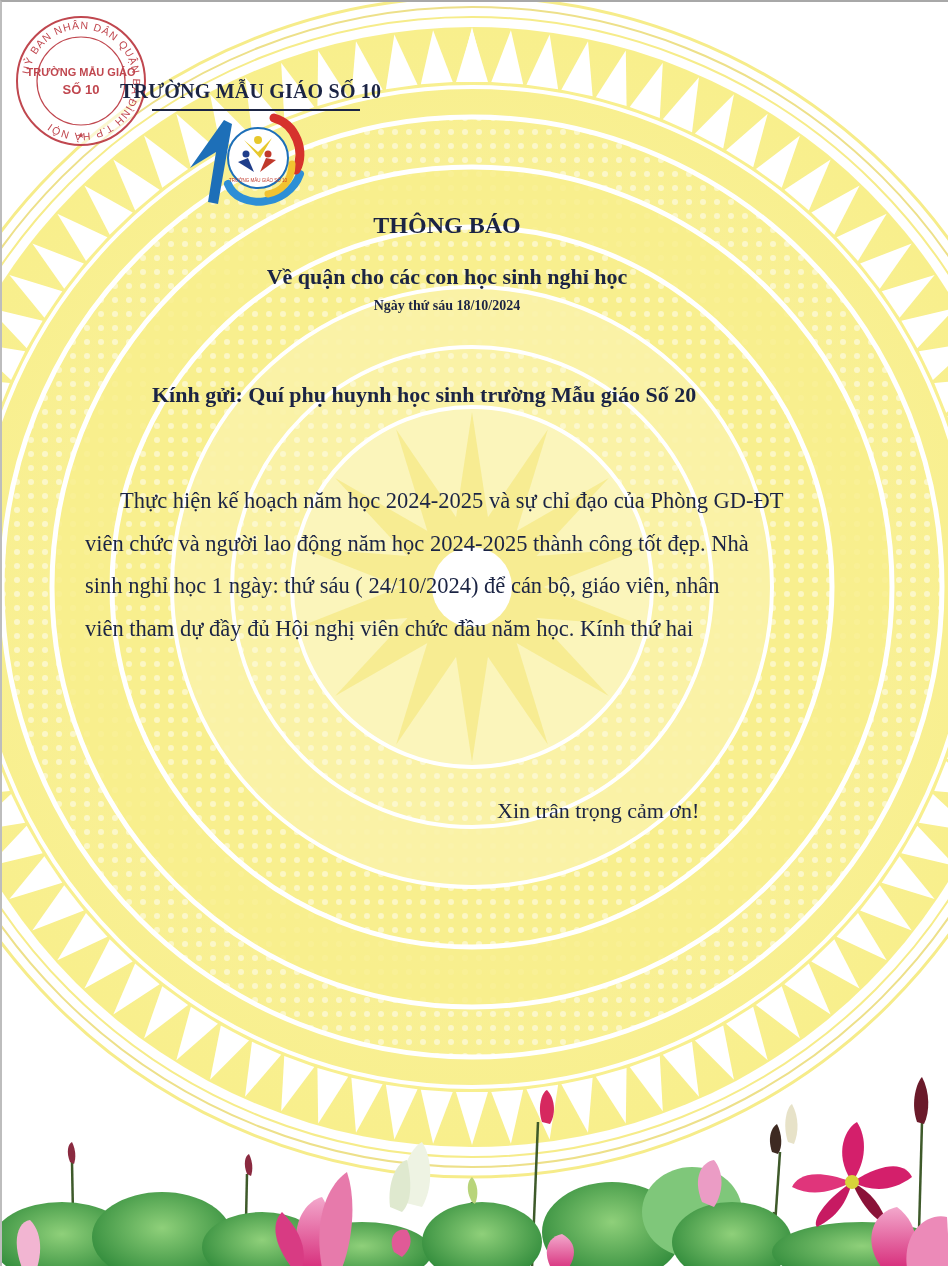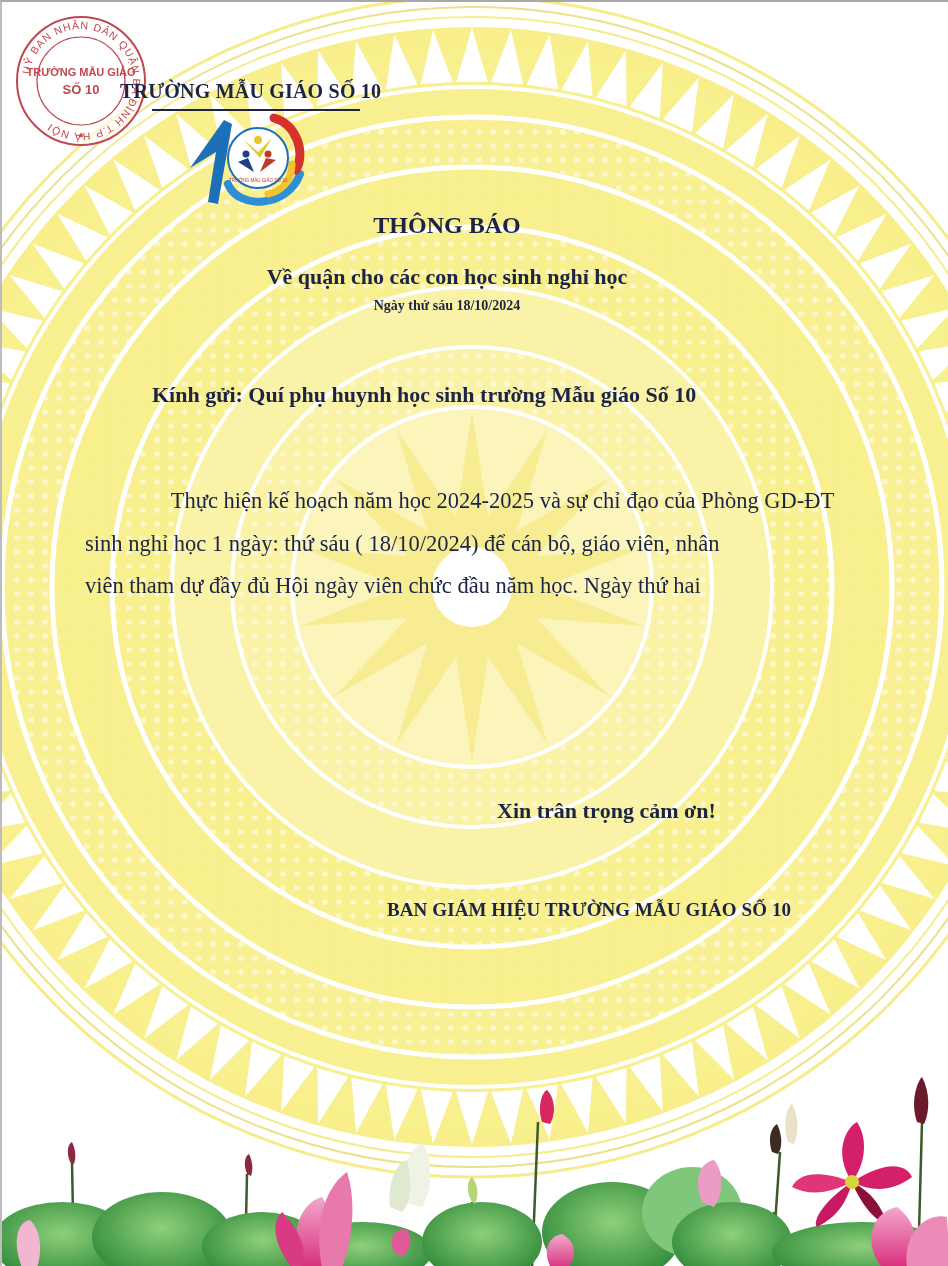--- a/index.html
+++ b/index.html
@@ -19,23 +19,23 @@
 
   .title { position: absolute; left: 0; width: 890px; text-align: center; font-weight: bold; color: #1b2444; }
   .t-main { top: 210px; font-size: 24px; }
   .t-sub1 { top: 262px; font-size: 22px; }
   .t-sub2 { top: 296px; font-size: 14px; }
 
   .salutation { position: absolute; left: 150px; top: 380px; font-weight: bold; font-size: 22px; color: #1b2444; white-space: nowrap; }
 
   .body-text { position: absolute; left: 83px; top: 478px; width: 800px; font-size: 22.5px; line-height: 42.6px; color: #1b2444; }
   .body-text .line { display: block; white-space: nowrap; }
-  .body-text .indent { padding-left: 35px; text-align: center; }
-
-  .thanks { position: absolute; left: 495px; top: 796px; font-weight: bold; font-size: 22px; white-space: nowrap; }
+  .body-text .indent { padding-left: 35px; }
+
+  .thanks { position: absolute; left: 495px; top: 796px; font-weight: normal; font-size: 22px; white-space: nowrap; }
   .signature { position: absolute; left: 385px; top: 897px; font-weight: bold; font-size: 19px; white-space: nowrap; letter-spacing: 0.1px; }
 
   .lotus { position: absolute; left: 0; top: 1060px; width: 948px; height: 206px; }
 </style>
 </head>
 <body>
 
 <div class="page">
 
   <svg class="drum" viewBox="0 0 948 1266" xmlns="http://www.w3.org/2000/svg">
@@ -214,30 +214,30 @@
     <path d="M50,50 L60,46 L66,60 Z" fill="#1f3d8a"></path>
     <circle cx="80" cy="42" r="3.5" fill="#c0392b"></circle>
     <path d="M88,48 L78,46 L72,60 Z" fill="#c0392b"></path>
     <text x="70" y="70" text-anchor="middle" font-family="Liberation Sans, sans-serif" font-size="4.5" fill="#c0392b">TRƯỜNG MẪU GIÁO SỐ 10</text>
   </svg>
 
   <div class="title t-main">THÔNG BÁO</div>
   <div class="title t-sub1">Về quận cho các con học sinh nghỉ học</div>
   <div class="title t-sub2">Ngày thứ sáu 18/10/2024</div>
 
-  <div class="salutation">Kính gửi: Quí phụ huynh học sinh trường Mẫu giáo Số 10</div>
+  <div class="salutation">Kính gửi: Quí phụ huynh học sinh trường Mẫu giáo Số 20</div>
 
   <div class="body-text">
     <span class="line indent">Thực hiện kế hoạch năm học 2024-2025 và sự chỉ đạo của Phòng GD-ĐT</span>
-    <span class="line">sinh nghỉ học 1 ngày: thứ sáu ( 18/10/2024) để cán bộ, giáo viên, nhân</span>
-    <span class="line">viên tham dự đầy đủ Hội ngày viên chức đầu năm học.  Ngày thứ hai</span>
+    <span class="line">viên chức và người lao động năm học 2024-2025 thành công tốt đẹp. Nhà</span>
+    <span class="line">sinh nghỉ học 1 ngày: thứ sáu ( 24/10/2024) để cán bộ, giáo viên, nhân</span>
+    <span class="line">viên tham dự đầy đủ Hội nghị viên chức đầu năm học.  Kính thứ hai</span>
   </div>
 
   <div class="thanks">Xin trân trọng cảm ơn!</div>
-  <div class="signature">BAN GIÁM HIỆU TRƯỜNG MẪU GIÁO SỐ 10</div>
 
   <svg class="lotus" viewBox="0 0 948 206" preserveAspectRatio="none">
     <defs>
       <radialGradient id="leaf" cx="50%" cy="40%" r="60%">
         <stop offset="0%" stop-color="#8fd07a"></stop>
         <stop offset="100%" stop-color="#2f8a3a"></stop>
       </radialGradient>
       <linearGradient id="pink" x1="0" y1="0" x2="0" y2="1">
         <stop offset="0%" stop-color="#f3a8cc"></stop>
         <stop offset="100%" stop-color="#d72f7c"></stop>

